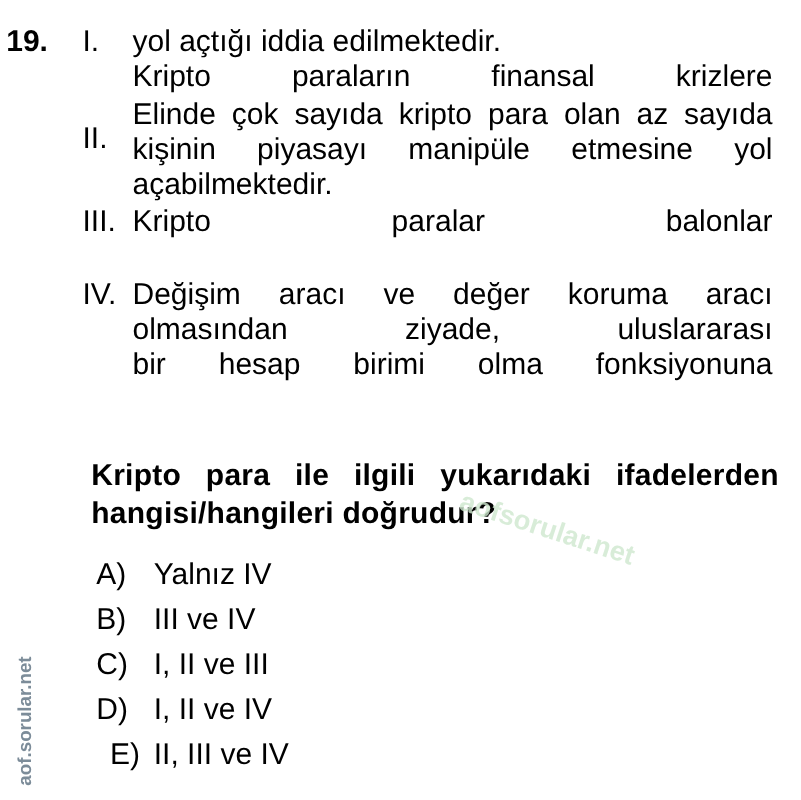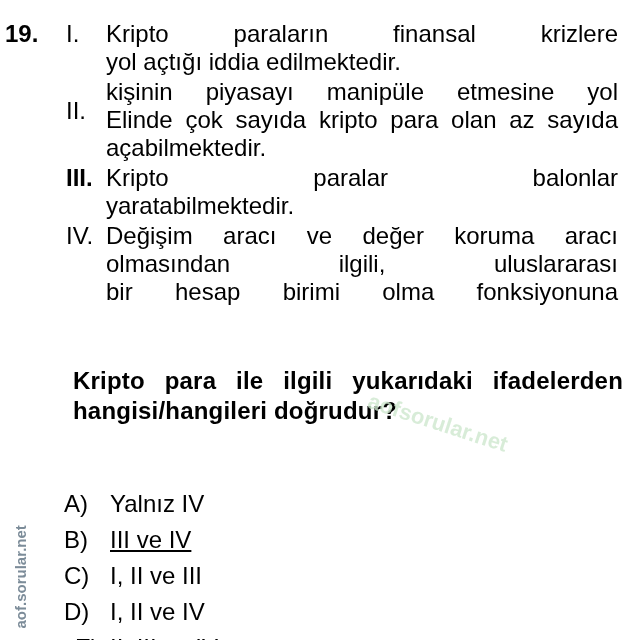--- a/index.html
+++ b/index.html
@@ -6,77 +6,76 @@
   body { width:641px; height:640px; position:relative; overflow:hidden;
          font-family:"Liberation Sans", sans-serif; color:#000; }
   .qnum { position:absolute; left:5px; top:20px; font-size:24px; font-weight:bold; }
   .item { position:absolute; left:66px; width:552px; }
   .roman { position:absolute; left:0; top:0; font-size:24px; }
   .lines { position:absolute; left:40px; width:512px; }
   .line { display:block; height:28px; line-height:28px; font-size:24px; white-space:nowrap; }
   .just { text-align:justify; text-align-last:justify; }
   .stem { position:absolute; left:73px; width:550px; font-size:24px; font-weight:bold; }
   .stem .line { height:30px; line-height:30px; letter-spacing:0.2px; }
-  .opt { position:absolute; left:64px; font-size:24px; height:36px; line-height:36px;margin-top:44px; }
+  .opt { position:absolute; left:77px; font-size:24px; height:36px; line-height:36px; }
   .opt .letter { display:inline-block; width:46px; }
   .wm-diag { position:absolute; left:365px; top:410px; transform:rotate(18deg);
              color:#cfe8cf; font-size:22px; font-weight:bold; opacity:0.8; }
   .wm-side { position:absolute; left:-30px; top:570px; transform:rotate(-90deg);
              transform-origin:center; color:#7c8c99; font-size:15px; font-weight:bold; width:100px; text-align:center; }
 </style>
 </head>
 <body>
 
 <div class="qnum">19.</div>
 
 <div class="item" style="top:20px;">
   <span class="roman" style="line-height:28px;">I.</span>
   <div class="lines">
+    <span class="line">yol açtığı iddia edilmektedir.</span>
     <span class="line just">Kripto paraların finansal krizlere</span>
-    <span class="line">yol açtığı iddia edilmektedir.</span>
   </div>
 </div>
 
 <div class="item" style="top:78px;">
   <span class="roman" style="line-height:28px;margin-top:19px;">II.</span>
   <div class="lines">
+    <span class="line just">Elinde çok sayıda kripto para olan az sayıda</span>
     <span class="line just">kişinin piyasayı manipüle etmesine yol</span>
-    <span class="line just">Elinde çok sayıda kripto para olan az sayıda</span>
     <span class="line">açabilmektedir.</span>
   </div>
 </div>
 
 <div class="item" style="top:164px;">
-  <span class="roman" style="line-height:28px;font-weight:bold;">III.</span>
+  <span class="roman" style="line-height:28px;">III.</span>
   <div class="lines">
     <span class="line just">Kripto paralar balonlar</span>
-    <span class="line">yaratabilmektedir.</span>
   </div>
 </div>
 
 <div class="item" style="top:222px;">
   <span class="roman" style="line-height:28px;">IV.</span>
   <div class="lines">
     <span class="line just">Değişim aracı ve değer koruma aracı</span>
-    <span class="line just">olmasından ilgili, uluslararası</span>
+    <span class="line just">olmasından ziyade, uluslararası</span>
     <span class="line just">bir hesap birimi olma fonksiyonuna</span>
   </div>
 </div>
 
 <div class="stem" style="top:366px;">
   <span class="line just">Kripto para ile ilgili yukarıdaki ifadelerden</span>
   <span class="line">hangisi/hangileri doğrudur?</span>
 </div>
 
 <div class="wm-diag">aofsorular.net</div>
 
 <div class="opt" style="top:442px;">
   <span class="letter">A)</span><span>Yalnız IV</span>
 </div>
-<div class="opt" style="top:478px;text-decoration:underline;">
+<div class="opt" style="top:478px;">
   <span class="letter">B)</span><span>III ve IV</span>
 </div>
 <div class="opt" style="top:514px;">
   <span class="letter">C)</span><span>I, II ve III</span>
 </div>
 <div class="opt" style="top:550px;">
   <span class="letter">D)</span><span>I, II ve IV</span>
 </div>
 <div class="opt" style="top:586px;text-align:center;">
   <span class="letter">E)</span><span>II, III ve IV</span>

